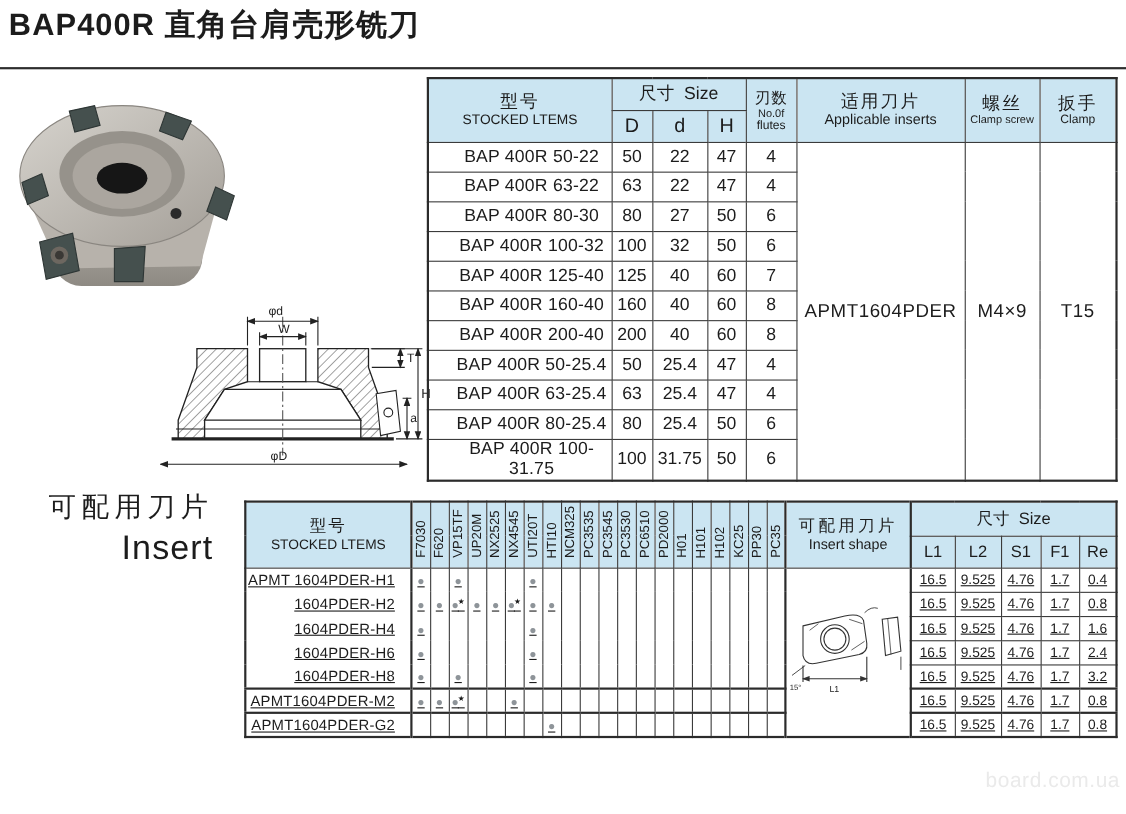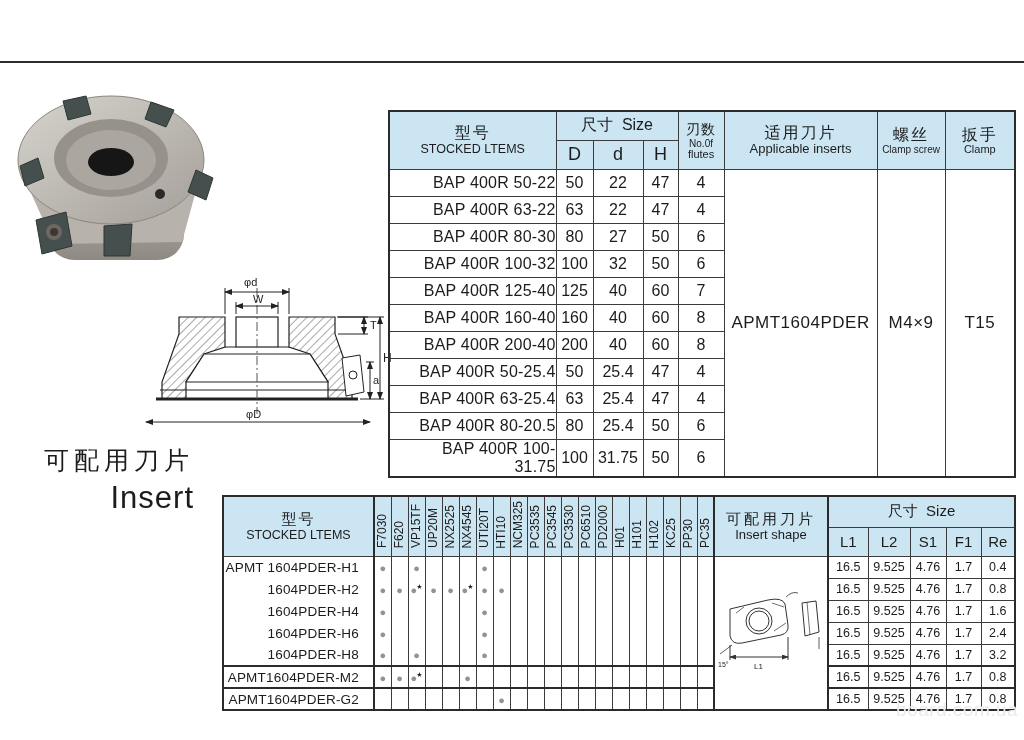--- a/index.html
+++ b/index.html
@@ -10,46 +10,46 @@
   .subtitle { position:absolute; left:10px; top:37px; font-size:17px; font-weight:600; letter-spacing:.4px; color:#222; }
   .rule { position:absolute; left:0; top:61px; width:1024px; height:2px; background:#2d2d2d; }
 
   .photo-wrap { position:absolute; left:8px; top:70px; }
   .dim-wrap { position:absolute; left:124px; top:262px; }
 
   .insert-label { position:absolute; left:18px; top:444px; width:176px; text-align:right; }
   .insert-label .cn { font-size:25px; letter-spacing:5px; }
   .insert-label .en { font-size:31px; margin-top:3px; letter-spacing:1px; }
 
-  table { border-collapse:collapse; table-layout:fixed;margin-top:40px; }
+  table { border-collapse:collapse; table-layout:fixed; }
   th, td { overflow:hidden; }
 
   
   .mill-wrap { position:absolute; left:388px; top:70px; }
   #mill-table { width:626px; border:2px solid #2b2b2b; }
   #mill-table th { background:#cbe5f2; border:1px solid #3b3b3b; font-weight:normal; }
   #mill-table td { border:1px solid #3b3b3b; font-size:16px; text-align:center; }
   #mill-table tr.hr1 th { height:29px; }
   #mill-table tr.hr2 th { height:29px; }
   #mill-table tbody tr { height:27px; }
   .th-cn { font-size:16px; letter-spacing:2px; display:block; line-height:18px; }
   .th-en { font-size:12.5px; display:block; line-height:14px; }
   .th-en-sm { font-size:10px; display:block; line-height:11px; }
   .th-dh { font-size:18px; }
   .flutes-h .th-cn { font-size:14px; letter-spacing:1px; }
-  #mill-table td.model { text-align:right; padding-left:21px; letter-spacing:.2px; }
+  #mill-table td.model { text-align:center; padding-left:21px; letter-spacing:.2px; }
   #mill-table td.merged { font-size:17px; letter-spacing:.5px; }
 
   
   .insert-wrap { position:absolute; left:222px; top:455px; }
   #insert-table { width:792px; border:2px solid #2b2b2b; }
   #insert-table th { background:#cbe5f2; border:1px solid #3b3b3b; font-weight:normal; }
   #insert-table tr.hr1 th { height:31px; }
   #insert-table tr.hr2 th { height:29px; }
-  #insert-table tbody tr { height:22px; }
+  #insert-table tbody tr { height:22px;text-decoration:underline; }
   #insert-table th.grade { vertical-align:bottom; padding-bottom:3px; }
   #insert-table th.grade span { writing-mode:vertical-rl; transform:rotate(180deg); font-size:12px; line-height:15px; display:inline-block; }
   #insert-table th.iname-h { border-right:2px solid #2b2b2b; }
   #insert-table th.shape-h { border-left:2px solid #2b2b2b; border-right:2px solid #2b2b2b; }
   #insert-table .sz-sub { font-size:15px; }
   #insert-table td { border-left:1px solid #3b3b3b; border-right:1px solid #3b3b3b; border-top:none; border-bottom:none; font-size:13px; text-align:center; }
   #insert-table td.iname { text-align:right; padding-right:14px; border-right:2px solid #2b2b2b; font-size:13.5px; letter-spacing:.2px; }
   #insert-table td.shape-cell { border-left:2px solid #2b2b2b; border-right:2px solid #2b2b2b; }
   #insert-table td.scell { border-top:1px solid #3b3b3b; border-bottom:1px solid #3b3b3b; font-size:12.5px; }
   #insert-table tr.sep td { border-top:2px solid #2b2b2b; }
@@ -59,20 +59,21 @@
   .watermark { position:absolute; left:896px; top:699px; font-size:19px; color:#eaeaea; letter-spacing:.5px; }
 
   svg text { font-family:"Liberation Sans","DejaVu Sans",sans-serif; fill:#222; }
   #shape-holder { display:none; }
 </style>
 </head>
 <body>
 
 <div class="page">
 
+  <div class="title">BAP400R 直角台肩壳形铣刀</div>
   <div class="rule"></div>
 
   <div class="photo-wrap">
     <svg width="210" height="200" viewBox="0 0 210 200">
       <defs>
         <linearGradient id="gBody" x1="0" y1="0" x2="1" y2="1">
           <stop offset="0" stop-color="#d6d3cd"></stop>
             <stop offset="1" stop-color="#a49f98"></stop>
         </linearGradient>
         <linearGradient id="gCyl" x1="0" y1="0" x2="0" y2="1">
@@ -267,21 +268,21 @@
             <td class="num">4</td>
           </tr>
           <tr>
             <td class="model">BAP 400R 63-25.4</td>
             <td class="num">63</td>
             <td class="num">25.4</td>
             <td class="num">47</td>
             <td class="num">4</td>
           </tr>
           <tr>
-            <td class="model">BAP 400R 80-20.5</td>
+            <td class="model">BAP 400R 80-25.4</td>
             <td class="num">80</td>
             <td class="num">25.4</td>
             <td class="num">50</td>
             <td class="num">6</td>
           </tr>
           <tr>
             <td class="model">BAP 400R 100-31.75</td>
             <td class="num">100</td>
             <td class="num">31.75</td>
             <td class="num">50</td>

